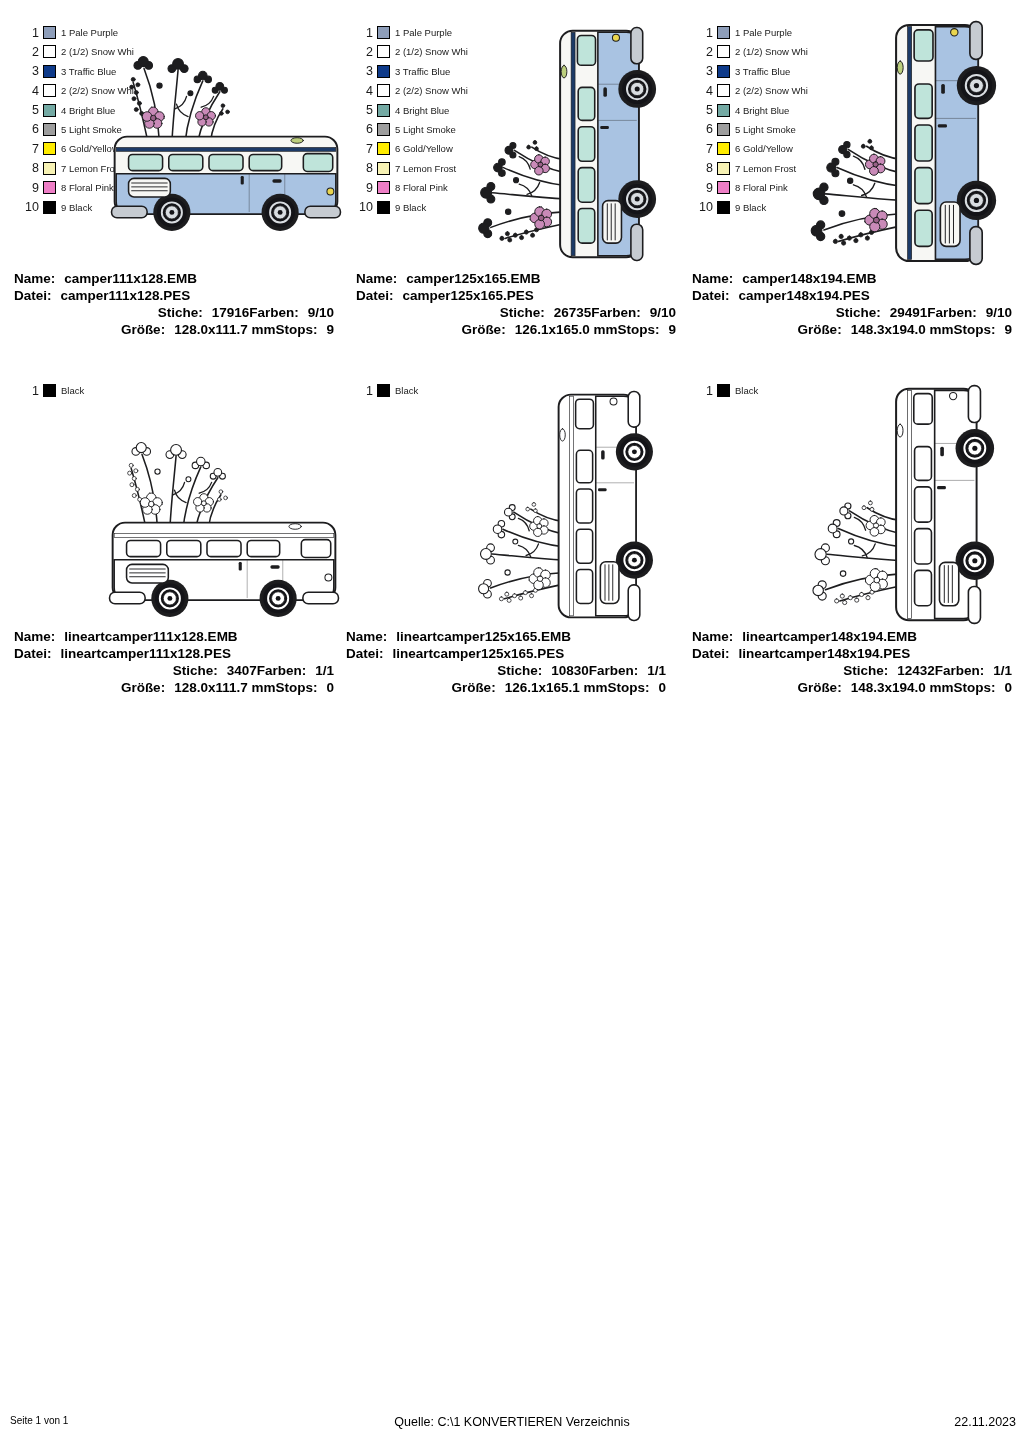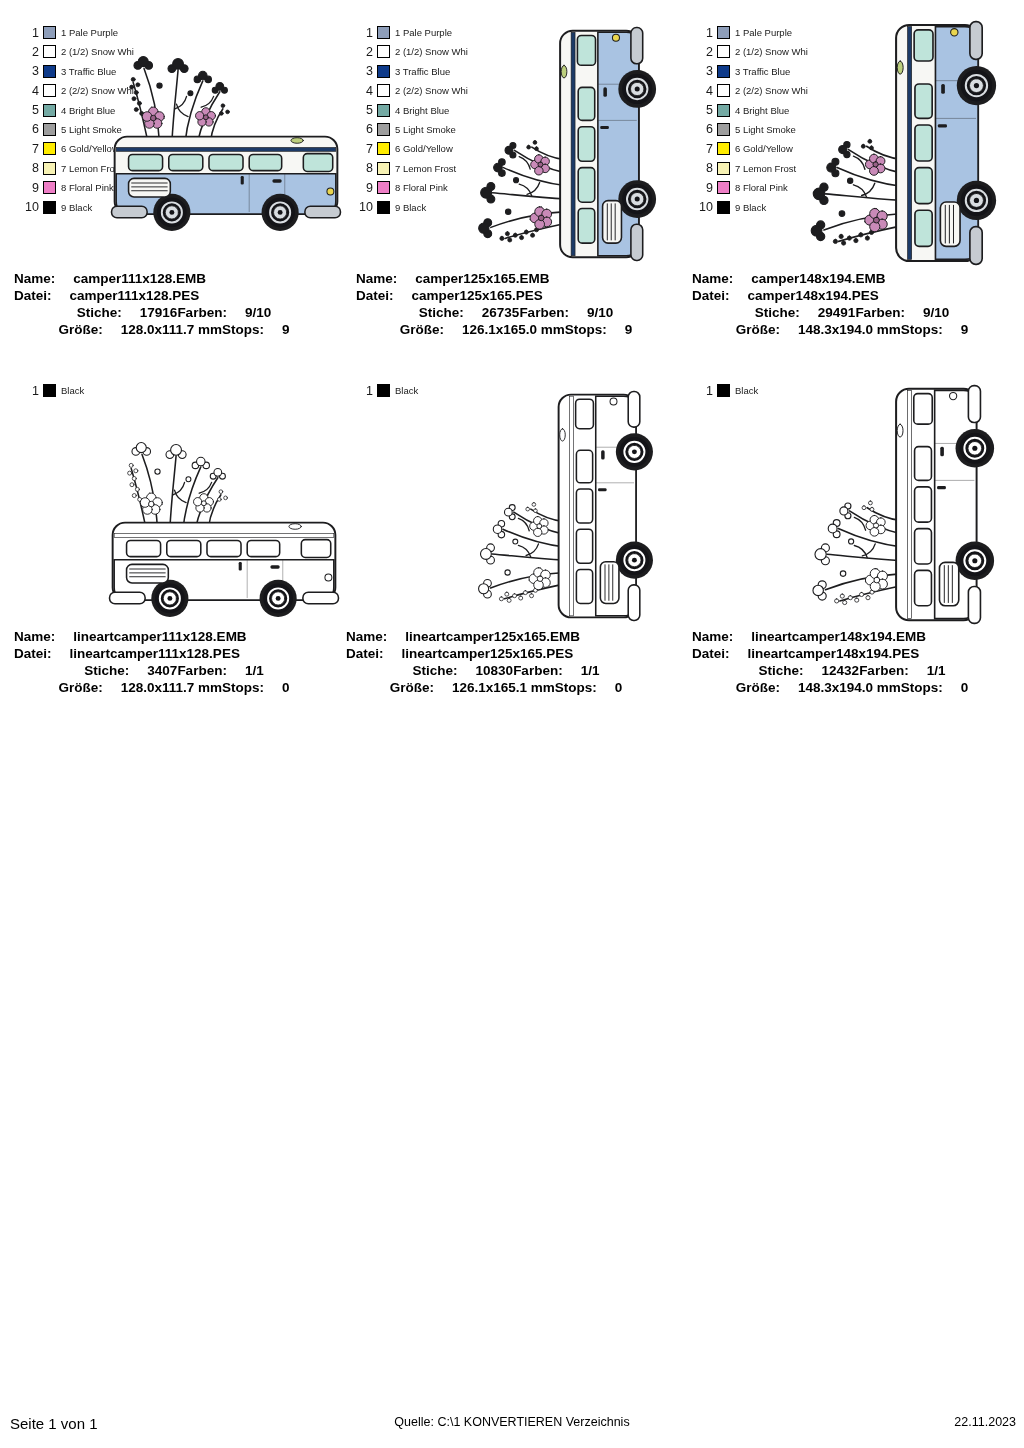--- a/index.html
+++ b/index.html
@@ -27,27 +27,27 @@
            --window-fill:#bfe4da;--bumper:#c6cbd1;--hub:#d9dde1;--tire:#141418;
            --flower-dark:#1d1d1f;--flower-pink:#c98ab8;--flower-center:#996188;
            --light:#e9d54e;--vent:#bccf7d}
   .lineart{--ink:#1d1d1f;--roof-fill:#ffffff;--stripe:#ffffff;--body-fill:#ffffff;
            --window-fill:#ffffff;--bumper:#ffffff;--hub:#ffffff;--tire:#141418;
            --flower-dark:#ffffff;--flower-pink:#ffffff;--flower-center:#ffffff;
            --light:#ffffff;--vent:#ffffff}
 
   
   .meta{position:absolute;width:320px;font-weight:700;font-size:13.5px;line-height:17px}
-  .meta .pair span+span{margin-left:18px}
-  .mrow{display:flex;justify-content:center}
+  .meta .pair span+span{margin-left:9px}
+  .mrow{display:flex;justify-content:flex-end}
   #m1{left:14px;top:270px}#m2{left:356px;top:270px}#m3{left:692px;top:270px}
   #m4{left:14px;top:628px}#m5{left:346px;top:628px}#m6{left:692px;top:628px}
 
   
-  .footer-left{position:absolute;left:10px;top:1415px;font-size:15px}
+  .footer-left{position:absolute;left:10px;top:1415px;font-size:10px}
   .footer-center{position:absolute;left:0;right:0;top:1415px;text-align:center;font-size:12.5px}
   .footer-right{position:absolute;right:8px;top:1415px;font-size:12.5px}
 </style>
 </head>
 <body>
 
 <svg style="position:absolute;width:0;height:0" aria-hidden="true">
   <defs>
     <g id="camper" stroke-linecap="round">
 

